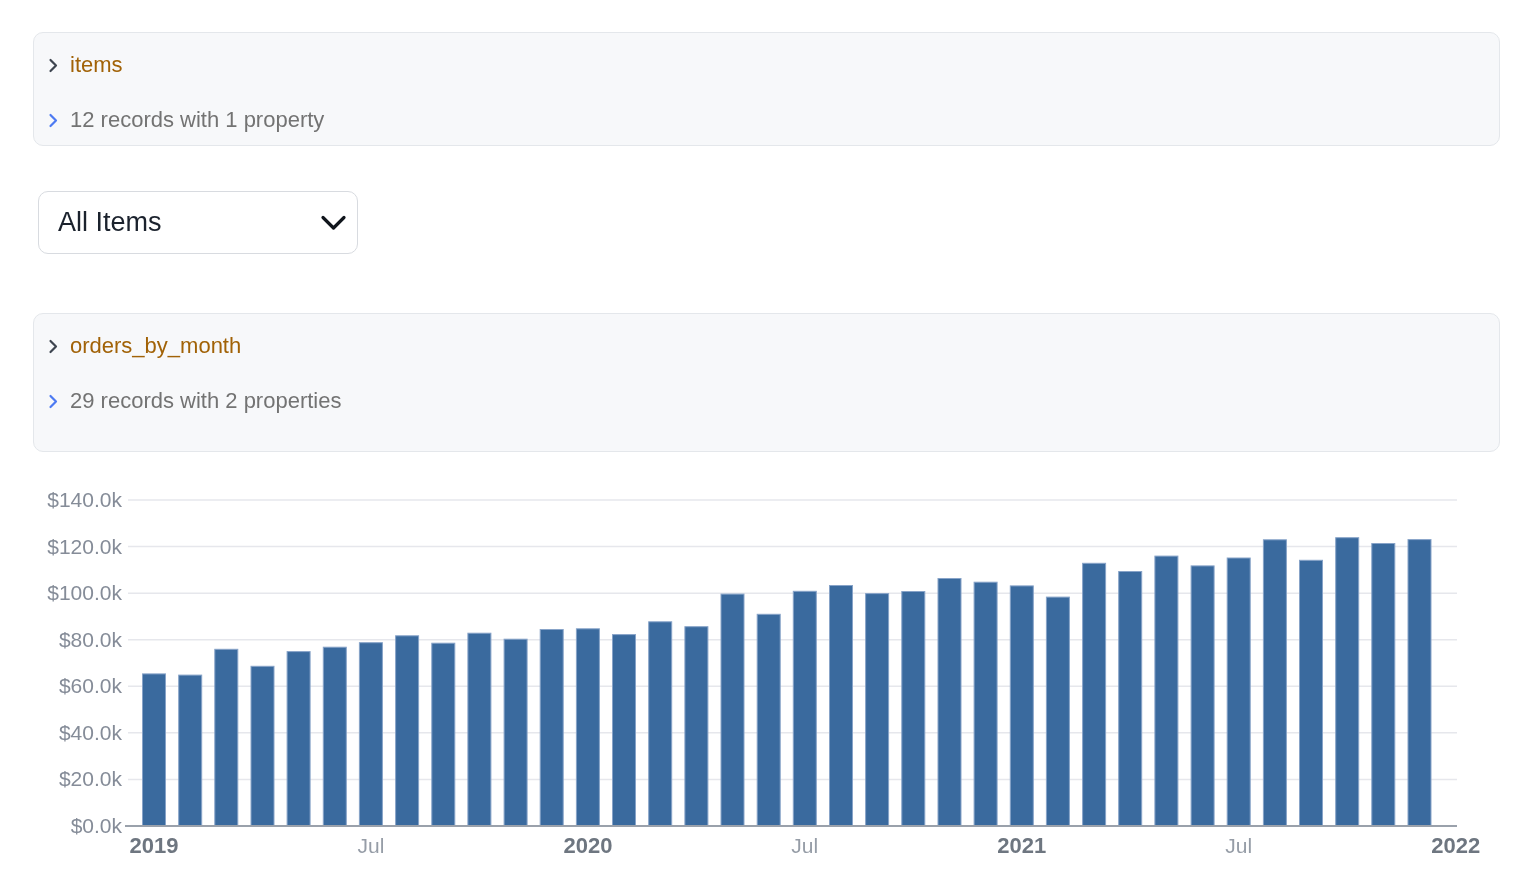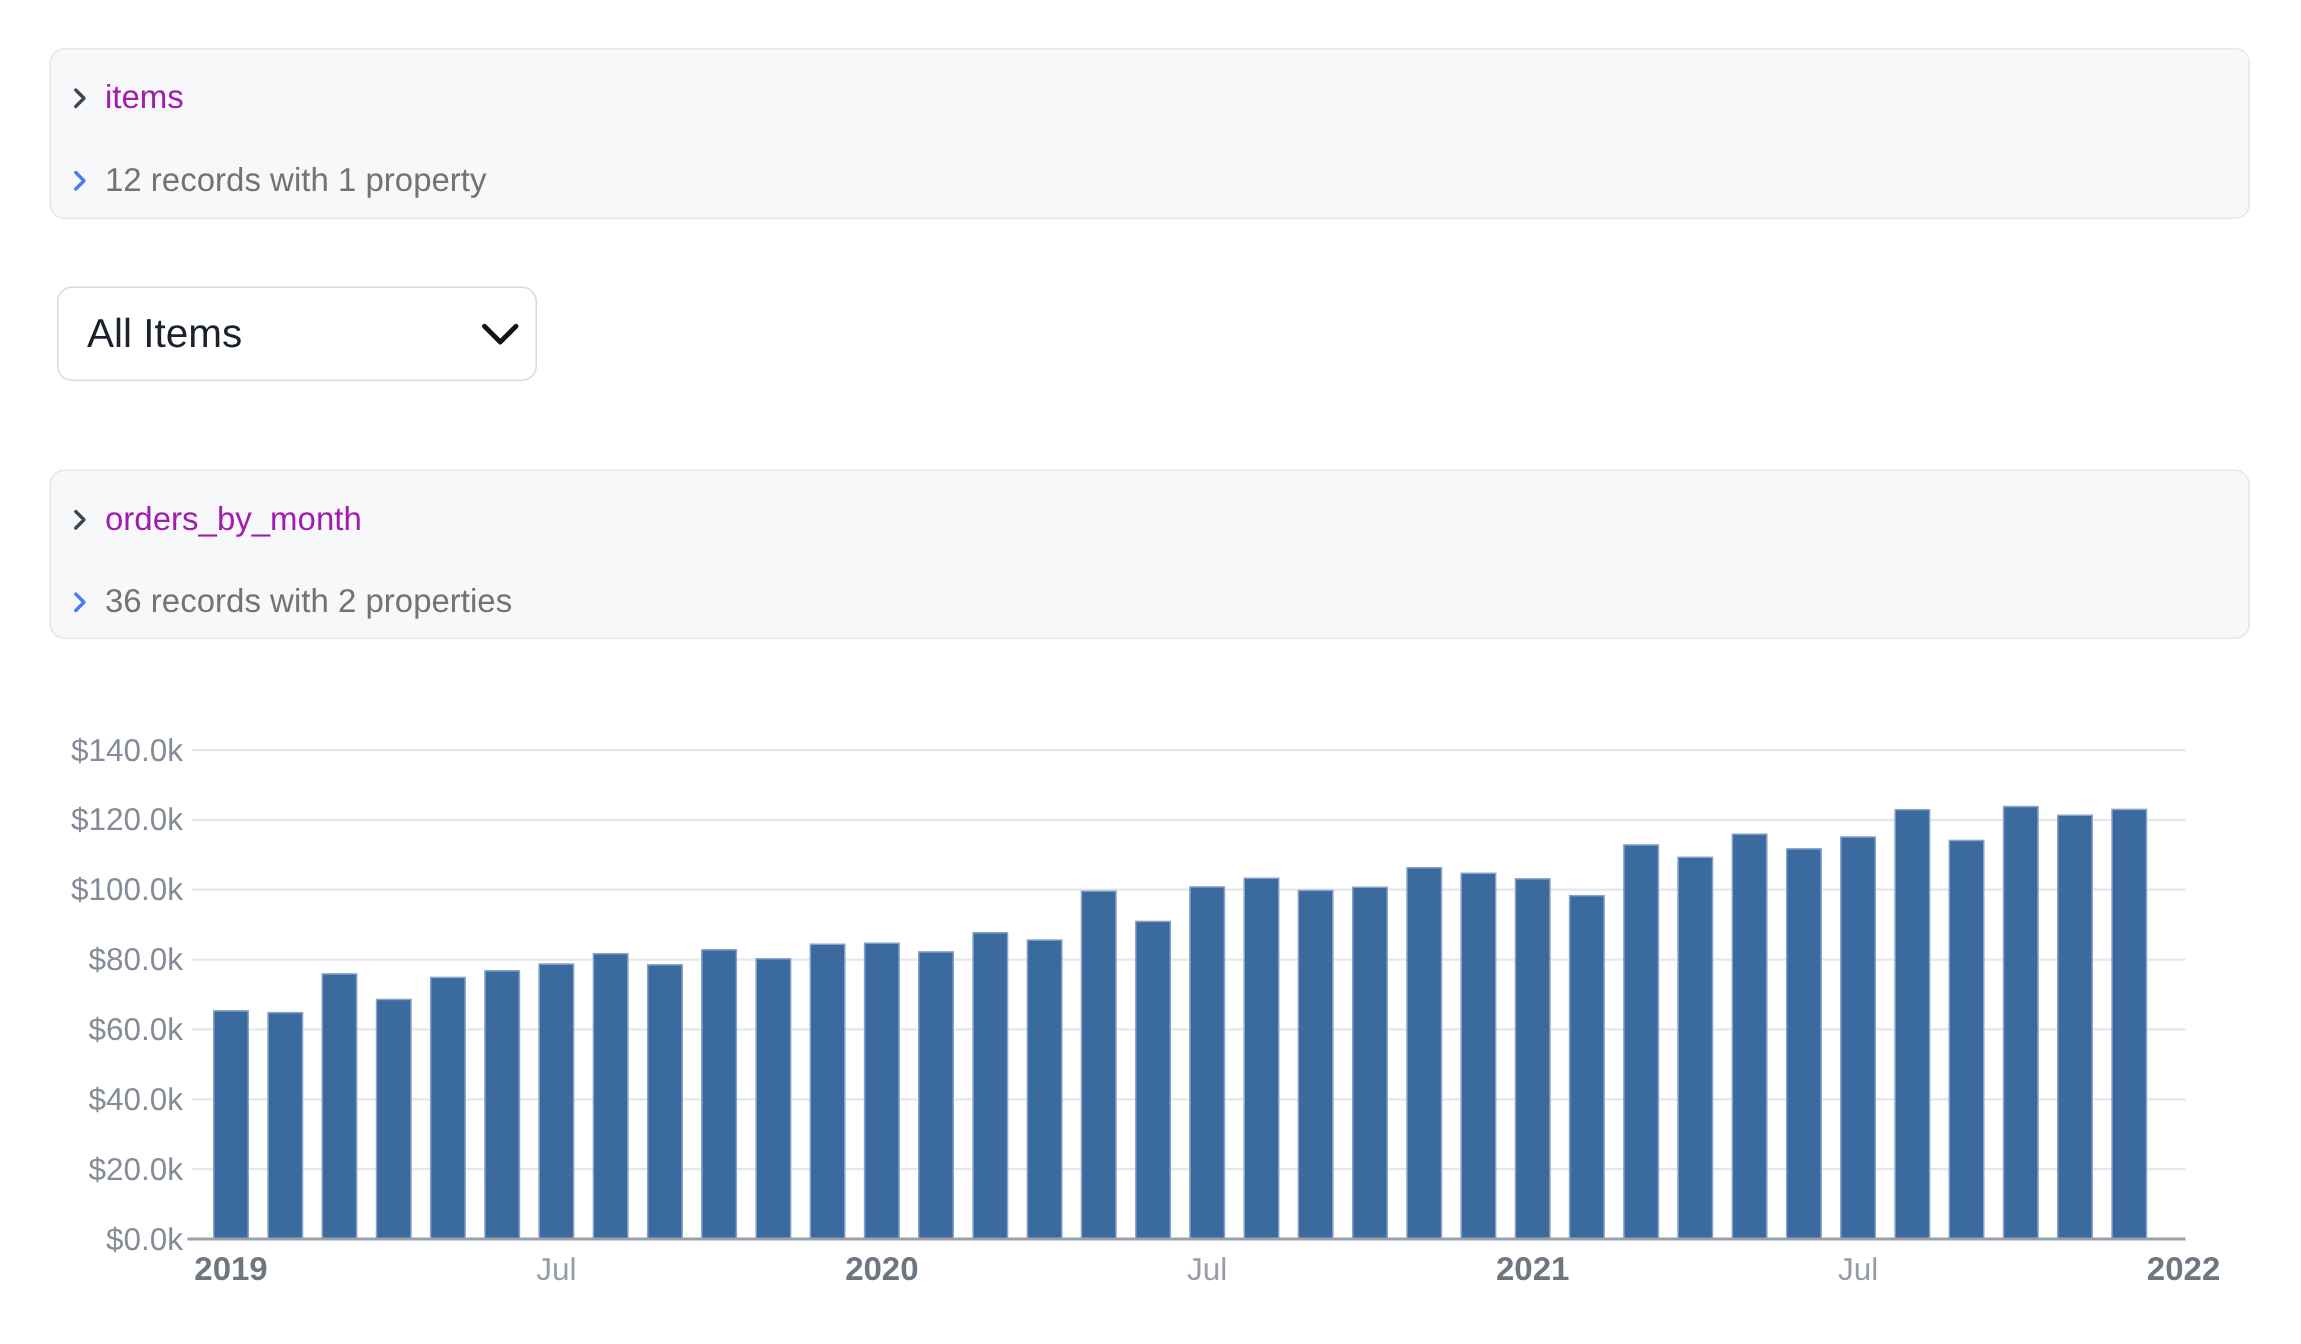--- a/index.html
+++ b/index.html
@@ -7,28 +7,28 @@
     width:1534px;height:896px;position:relative;overflow:hidden;
     background:#ffffff;
     font-family:"Liberation Sans",sans-serif;
     -webkit-font-smoothing:antialiased;
   }
   .panel{
     position:absolute;left:33px;width:1467px;box-sizing:border-box;
     background:#f7f8fa;border:1px solid #e4e7eb;border-radius:10px;
   }
   #items-panel{top:32px;height:114px;}
-  #orders-panel{top:313px;height:113px;padding-left:35px;}
+  #orders-panel{top:313px;height:139px;padding-left:35px;}
   .panel-row{
     position:absolute;left:14px;height:24px;display:flex;align-items:center;gap:12px;
     cursor:pointer;white-space:nowrap;
   }
   .panel-row.row1{top:20px;}
   .panel-row.row2{top:75px;}
-  .row-title{font-size:22px;color:#a21caf;}
+  .row-title{font-size:22px;color:#a16207;}
   .row-link{font-size:22px;color:#737373;}
   .chev-dark{color:#3e4550;display:flex;}
   .chev-blue{color:#4d7af2;display:flex;}
   .select{
     position:absolute;left:38px;top:191px;width:320px;height:63px;box-sizing:border-box;
     background:#ffffff;border:1px solid #d8dbe0;border-radius:10px;
     display:flex;align-items:center;justify-content:space-between;
     padding:0 10px 0 19px;cursor:pointer;
   }
   .select-label{font-size:27px;color:#1b222d;}
@@ -74,21 +74,21 @@
         </svg>
     </span>
     <span class="row-title">orders_by_month</span>
   </div>
   <div class="panel-row row2">
     <span class="chev-blue">
       <svg width="10" height="15" viewBox="0 0 10 15">
           <path d="M2.5 2 L8 7.5 L2.5 13" fill="none" stroke="currentColor" stroke-width="2.2" stroke-linecap="round" stroke-linejoin="round"></path>
         </svg>
     </span>
-    <span class="row-link">36 records with 2 properties</span>
+    <span class="row-link">29 records with 2 properties</span>
   </div>
 </section>
 
 <div class="chart">
   <svg id="chart-svg" width="1534" height="420" viewBox="0 0 1534 420">
       <text x="122" y="363" text-anchor="end" fill="#858c98" font-size="21">$0.0k</text>
       <line x1="128" x2="1457" y1="309.42857142857144" y2="309.42857142857144" stroke="#e6e7ec" stroke-width="1.5"></line>
       <text x="122" y="316.42857142857144" text-anchor="end" fill="#858c98" font-size="21">$20.0k</text>
       <line x1="128" x2="1457" y1="262.85714285714283" y2="262.85714285714283" stroke="#e6e7ec" stroke-width="1.5"></line>
       <text x="122" y="269.85714285714283" text-anchor="end" fill="#858c98" font-size="21">$40.0k</text>

